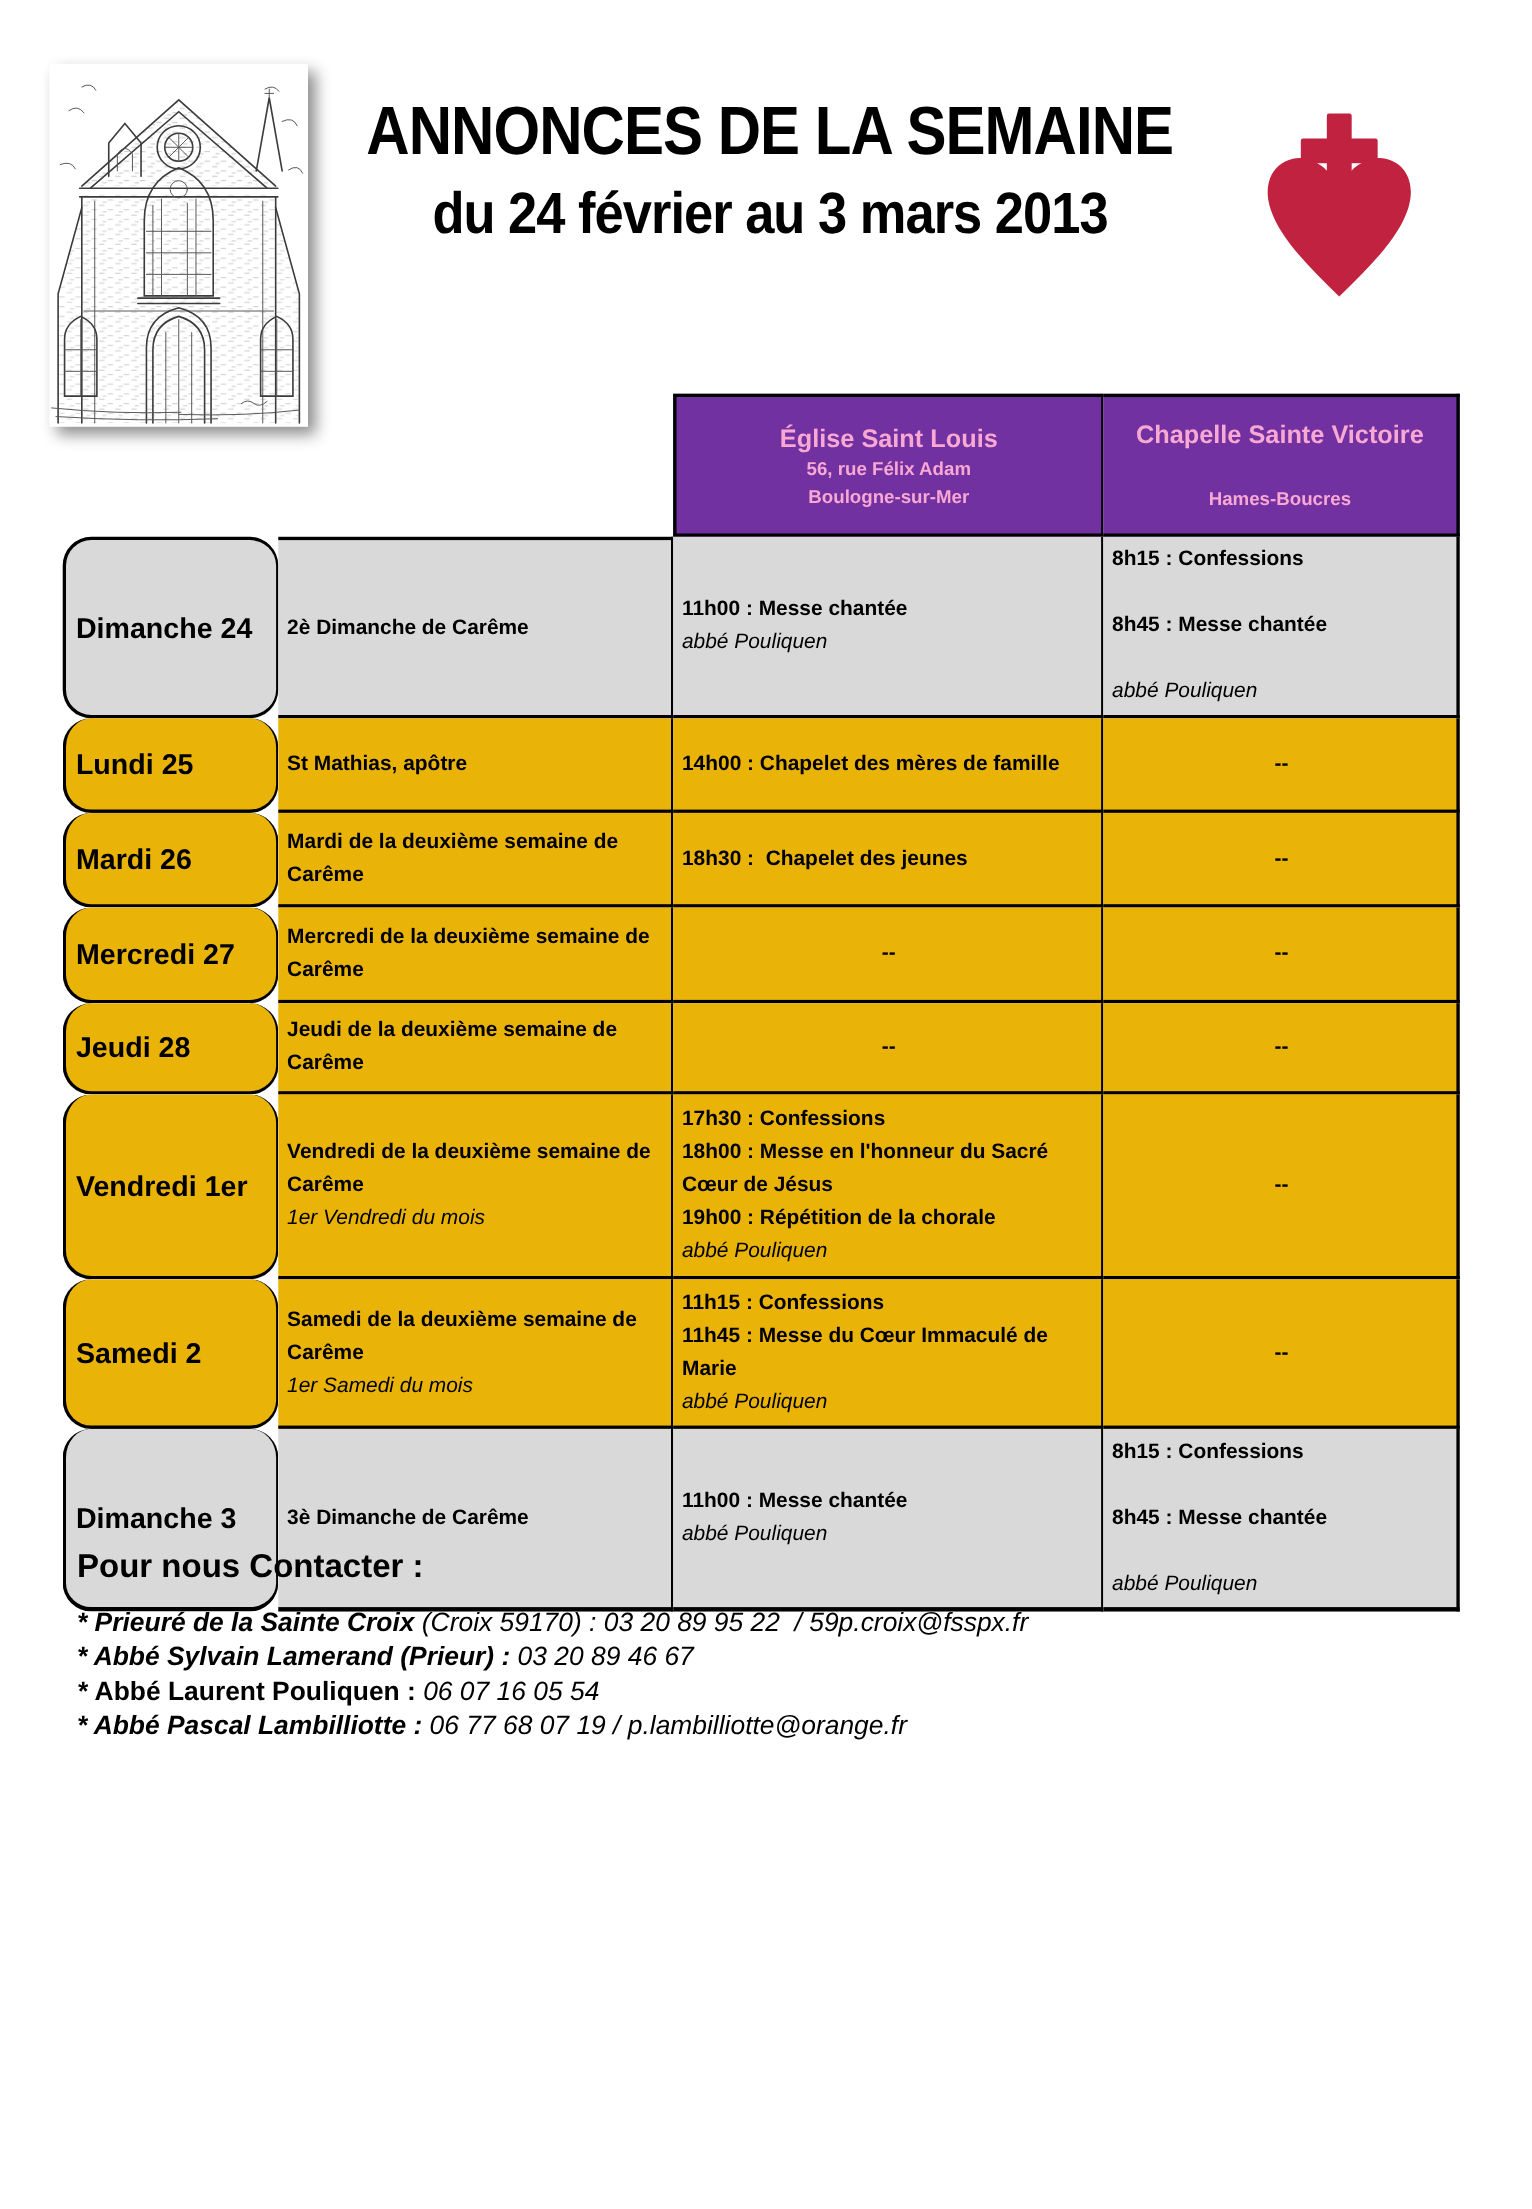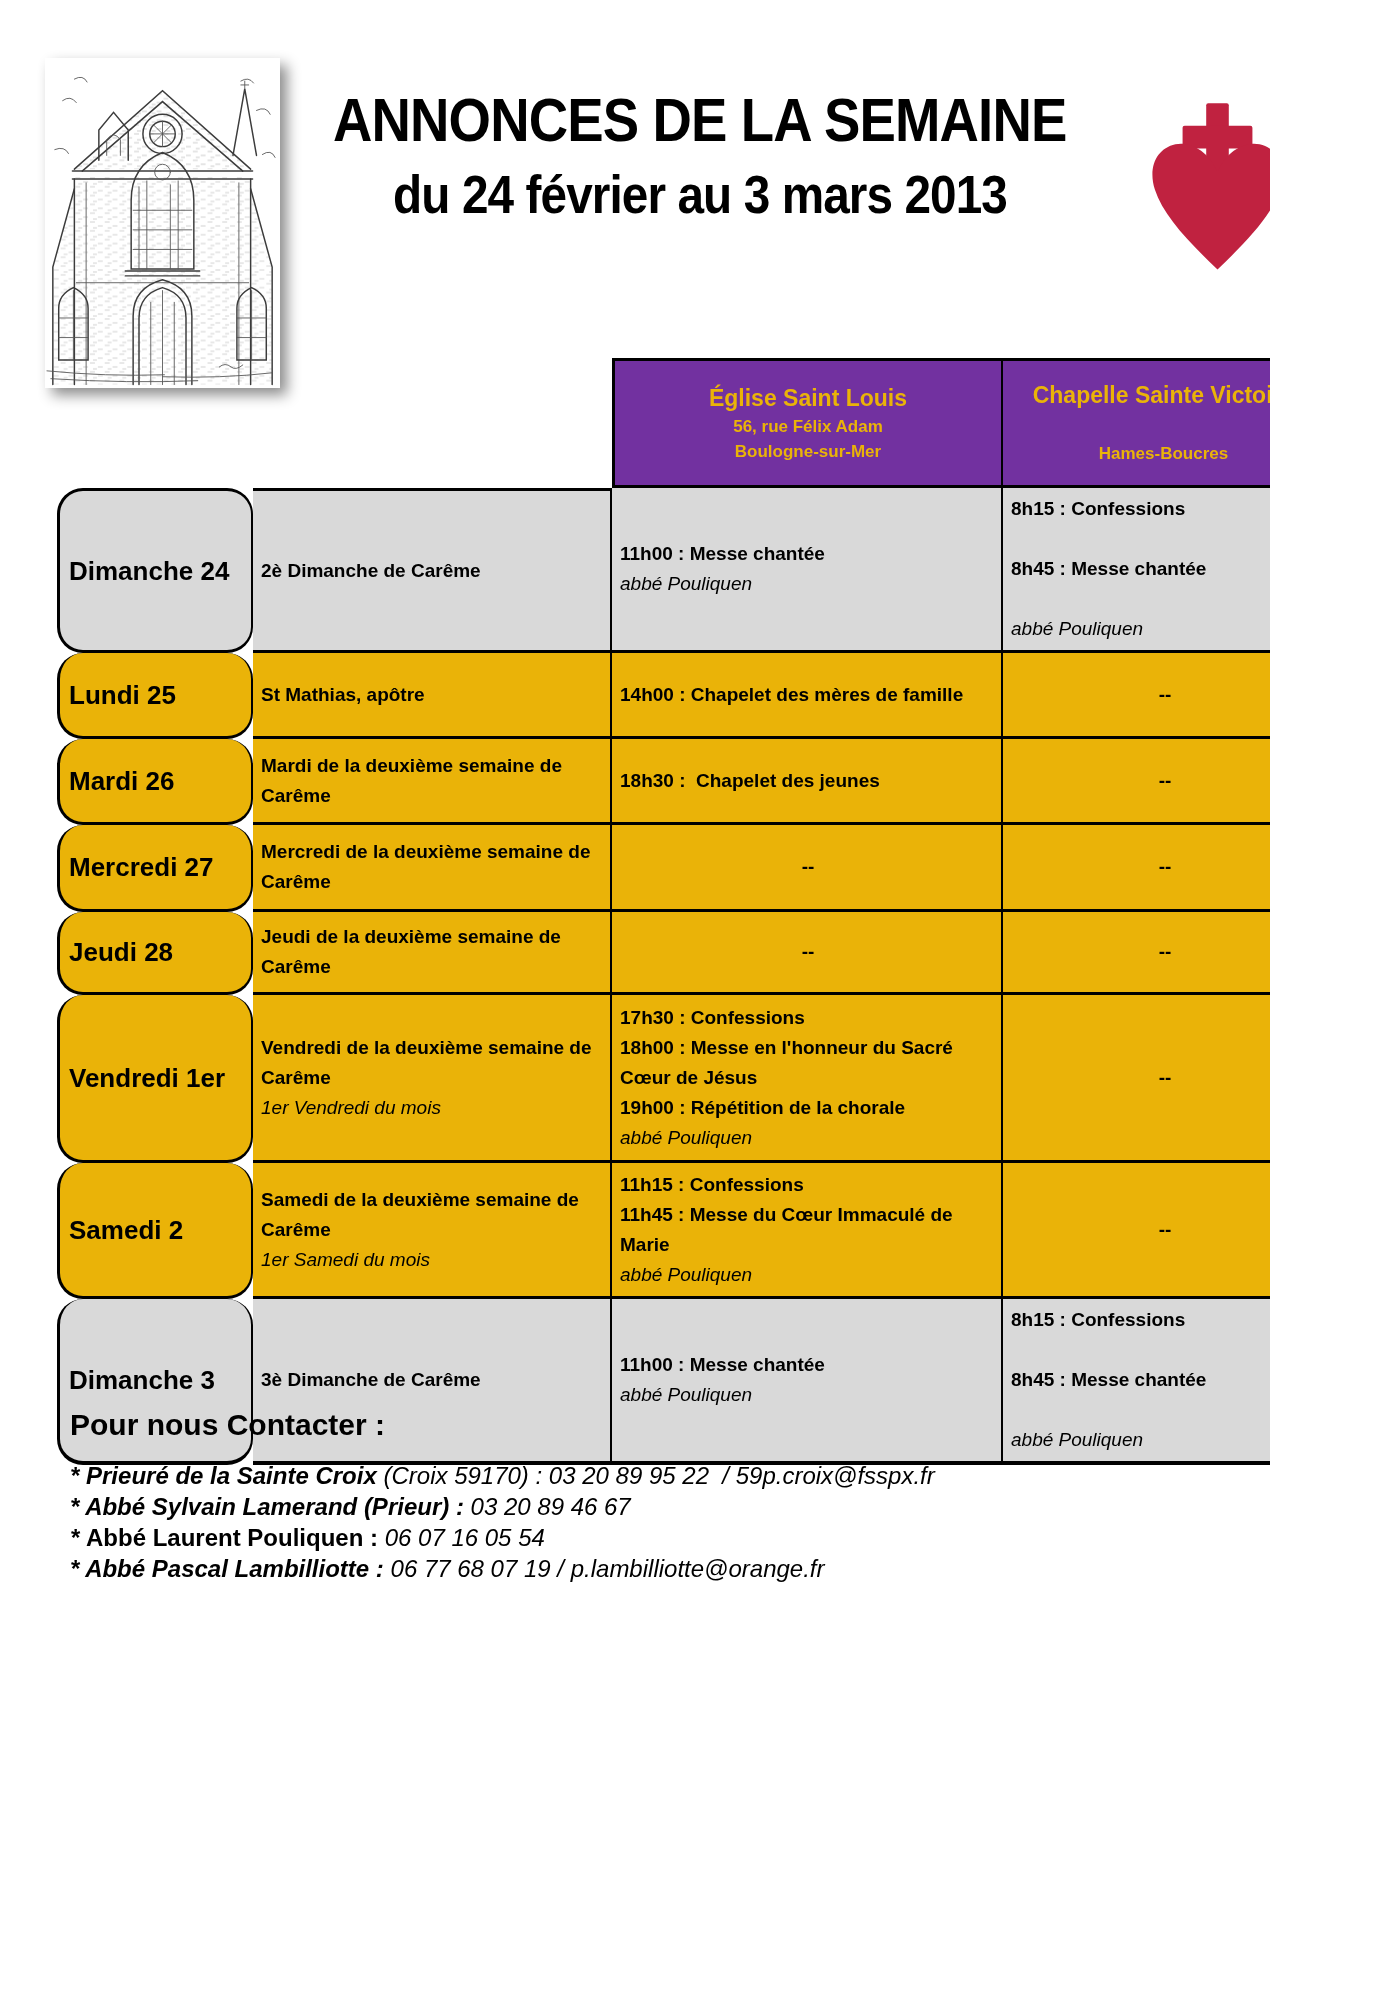--- a/index.html
+++ b/index.html
@@ -1,16 +1,16 @@
 <!DOCTYPE html>
 <html style="--header-purple: #7231a0; --row-gray: #d9d9d9;"><head>
 <meta charset="utf-8">
 <style>
   html,body{margin:0;padding:0;background:#ffffff;}
-  .page{position:relative;width:1270px;height:2008px;background:#ffffff;overflow:hidden;
+  .page{position:relative;width:1393px;height:2008px;background:#ffffff;overflow:hidden;
         font-family:"Liberation Sans", sans-serif;color:#000;}
 
   
   .church-wrap{position:absolute;left:45px;top:58px;width:235px;height:330px;
                filter:drop-shadow(7px 7px 7px rgba(0,0,0,0.45));background:#fff;}
   .church-wrap svg{display:block;width:100%;height:100%;}
 
   .title-block{position:absolute;left:250px;top:78px;width:900px;text-align:center;}
   .title-line1{font-size:62px;font-weight:700;letter-spacing:-1px;line-height:1.35;}
   .title-line1 .squeeze{display:inline-block;transform:scaleX(0.88);transform-origin:center;}
@@ -29,21 +29,21 @@
                        minmax(136px,auto) minmax(112px,auto);}
   .cell{box-sizing:border-box;border-right:2px solid #000;border-bottom:3px solid #000;
         background:#eab308;display:flex;flex-direction:column;justify-content:center;
         padding:6px 5px 6px 8px;font-size:19px;line-height:30px;}
   .cell.col1{border-left:3px solid #000;font-size:26px;font-weight:bold;padding-left:9px;border-radius:26px;}
   .cell.col4{border-right:3px solid #000;gap:30px;}
   .cell.topline{border-top:3px solid #000;}
   .cell.bottom{border-bottom:4px solid #000;}
   .cell.shaded{background:var(--row-gray,#d9d9d9);}
   .cell.ghost{border:none;background:transparent;}
-  .cell.hdr{background:var(--header-purple,#7231a0);color:#eab308;border-top:3px solid #000;
+  .cell.hdr{background:var(--header-purple,#7231a0);color:#f9a8d4;border-top:3px solid #000;
             align-items:center;text-align:center;justify-content:center;padding:8px 6px;}
   .cell.hdr.hdr-first{border-left:3px solid #000;}
   .h-title{font-size:23px;font-weight:bold;line-height:31px;}
   .h-sub{font-size:17px;font-weight:bold;line-height:25px;}
   .line{white-space:pre-wrap;}
   .line.b{font-weight:bold;}
   .line.i{font-style:italic;font-weight:normal;}
   .line.c{text-align:center;}
 
   

